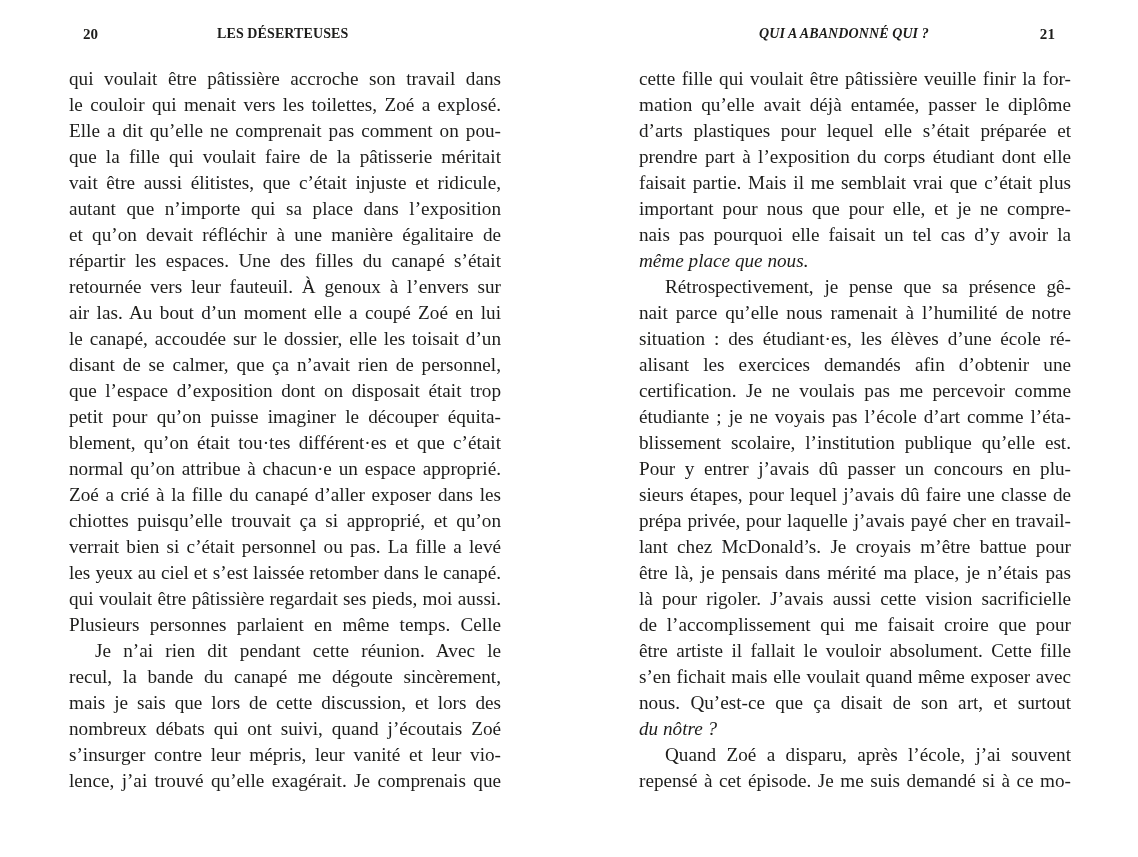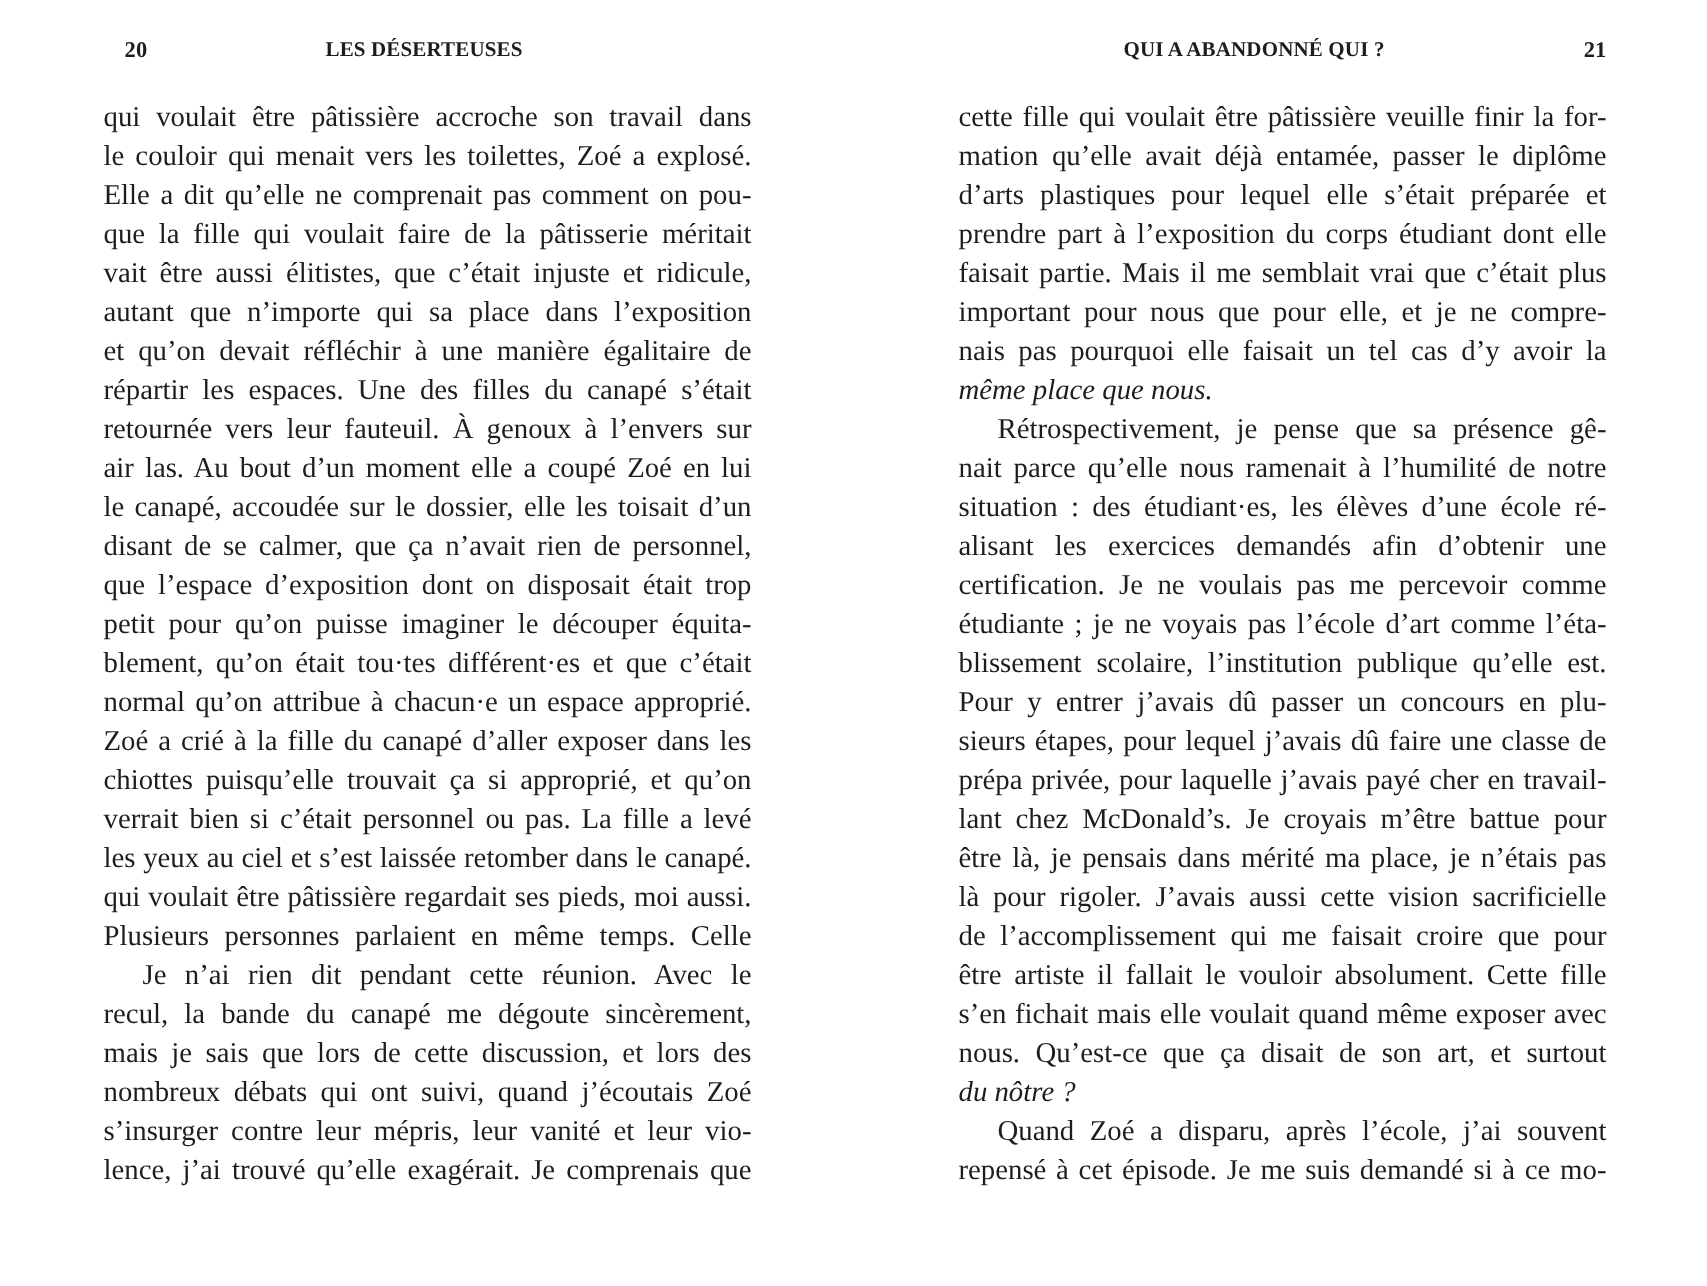--- a/index.html
+++ b/index.html
@@ -35,31 +35,31 @@
       letter-spacing: 0.1px;
       line-height: 20px;
     }
     .folio {
       position: absolute;
       top: 0;
       font-weight: bold;
       font-size: 15px;
     }
     .left .folio { left: 14px; }
-    .right .folio { right: 0; }
+    .right .folio { right: 16px; }
     .head-title {
       position: absolute;
       top: 0;
       white-space: nowrap;
       font-variant: normal;
       text-transform: uppercase;
       font-size: 14px;
     }
     .left .head-title { left: 148px; }
-    .right .head-title { left: 110px; }
+    .right .head-title { left: 120px; font-style: italic; }
 
     .body-text {
       position: absolute;
       top: 66px;
       left: 0;
       width: 432px;
       font-size: 19.2px;
       line-height: 26px;
     }
     .line {

